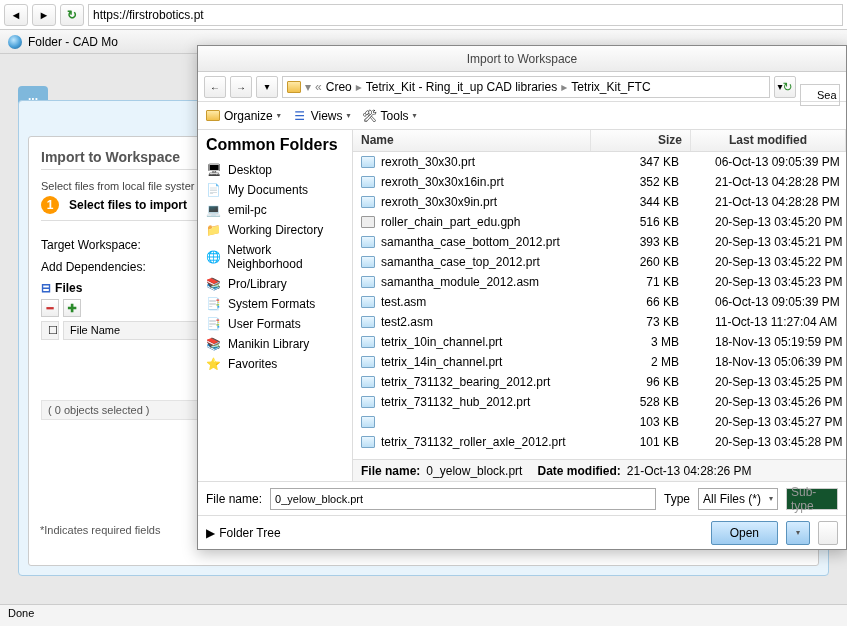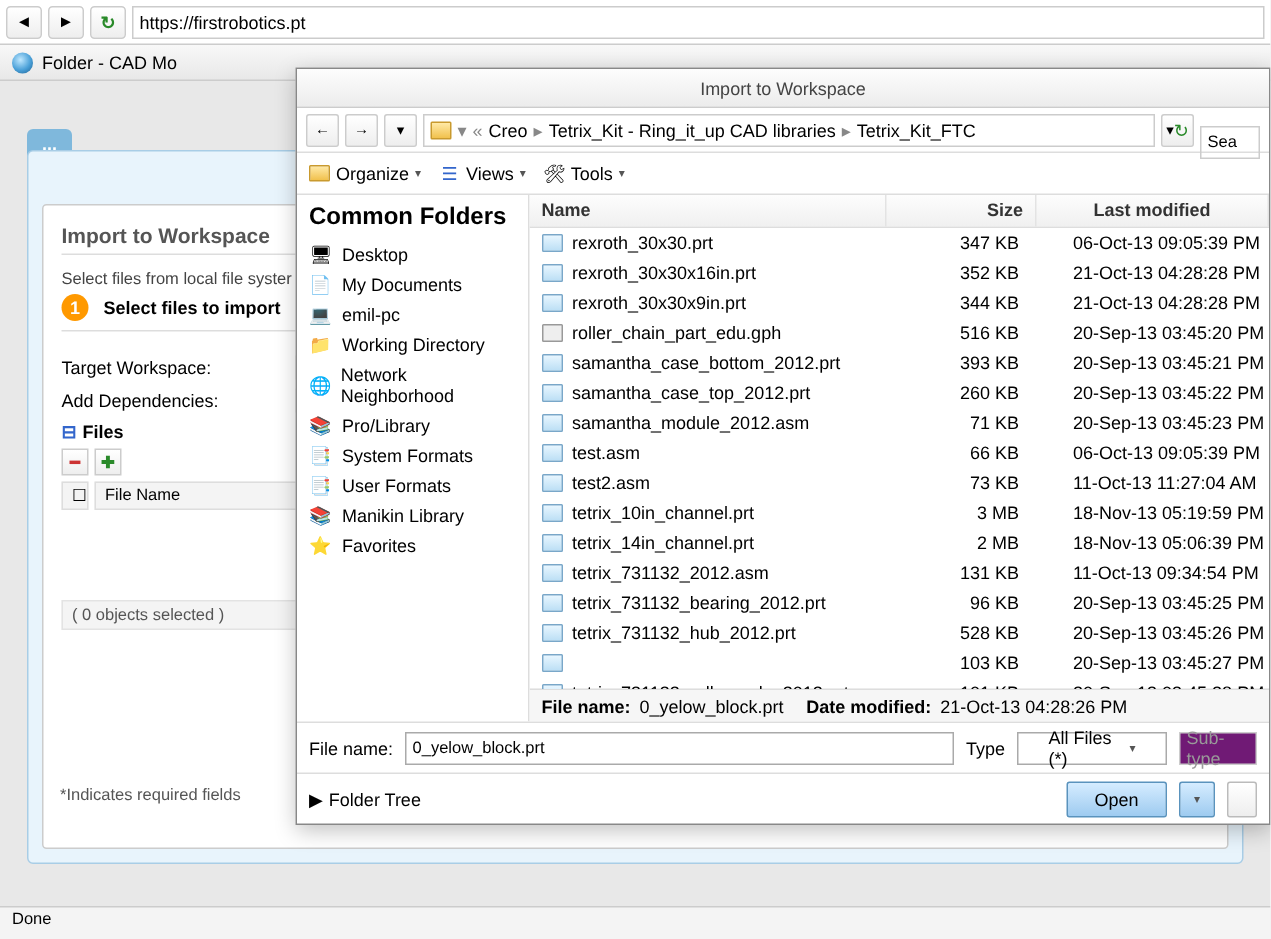--- a/index.html
+++ b/index.html
@@ -25,21 +25,21 @@
 .mini-grid-hd { font-size:11px; border:1px solid #ddd; padding:2px 6px; background:#f4f4f4; }
 .selcount { margin-top:60px; font-size:11px; color:#555; background:#f4f4f4; padding:3px 6px; border:1px solid #e3e3e3; }
 .req-note { position:absolute; left:40px; bottom:90px; font-size:11px; color:#555; }
 .dialog { position:absolute; left:197px; top:45px; width:650px; height:505px; background:#fff; border:1px solid #888; box-shadow:0 4px 14px rgba(0,0,0,.25); display:flex; flex-direction:column; }
 .dlg-title { height:26px; background:linear-gradient(#fdfdfd,#ececec); border-bottom:1px solid #ccc; display:flex; align-items:center; justify-content:center; color:#444; font-size:12px; }
 .dlg-nav { height:30px; border-bottom:1px solid #ddd; display:flex; align-items:center; padding:0 6px; gap:4px; }
 .dlg-nav .nbtn { width:22px; height:22px; border:1px solid #ccc; border-radius:2px; display:flex; align-items:center; justify-content:center; background:linear-gradient(#fff,#eee); font-size:10px; }
 .crumbs { flex:1; height:22px; border:1px solid #ccc; background:#fff; display:flex; align-items:center; padding:0 4px; gap:4px; font-size:11px; overflow:hidden; }
 .crumbs .fold { width:14px; height:12px; background:linear-gradient(#ffe9a6,#f1c14d); border:1px solid #c99a2e; border-radius:1px; flex-shrink:0; }
 .crumbs .sep { color:#888; }
-.searchbox { width:40px; height:22px; border:1px solid #ccc; padding:0 4px; font-size:11px; display:flex; align-items:center;margin-top:16px; }
+.searchbox { width:40px; height:22px; border:1px solid #ccc; padding:0 16px; font-size:11px; display:flex; align-items:center;margin-top:16px; }
 .dlg-tb { height:28px; border-bottom:1px solid #ddd; display:flex; align-items:center; gap:12px; padding:0 8px; }
 .tb-item { display:flex; align-items:center; gap:4px; font-size:11px; cursor:pointer; }
 .tb-item .ico { width:14px; height:14px; display:flex; align-items:center; justify-content:center; }
 .caret { font-size:8px; color:#555; }
 .dlg-body { flex:1; display:flex; overflow:hidden; }
 .sidebar { width:155px; border-right:1px solid #ddd; padding:4px 0; overflow:hidden; }
 .sb-hd { font-weight:bold; padding:2px 8px 6px; font-size:16px; }
 .sb-item { display:flex; align-items:center; gap:6px; padding:3px 8px; font-size:11px; cursor:pointer; }
 .sb-ico { width:16px; height:14px; display:flex; align-items:center; justify-content:center; }
 .filepane { flex:1; display:flex; flex-direction:column; overflow:hidden; }
@@ -53,22 +53,22 @@
 .frow .fc-name { flex:0 0 238px; display:flex; align-items:center; gap:6px; padding-left:8px; }
 .frow .fc-size { flex:0 0 100px; text-align:right; padding-right:12px; }
 .frow .fc-mod { flex:1; padding-left:24px; }
 .fico { width:14px; height:12px; border:1px solid #79a7c9; background:linear-gradient(#e8f6ff,#bcdff5); border-radius:1px; flex-shrink:0; }
 .fico.g { border-color:#999; background:#eee; }
 .statusbar { height:22px; border-top:1px solid #ddd; background:#f6f6f6; display:flex; align-items:center; padding:0 8px; font-size:11px; gap:6px; }
 .statusbar b { font-weight:bold; }
 .dlg-bot1 { height:34px; border-top:1px solid #ddd; display:flex; align-items:center; padding:0 8px; gap:8px; font-size:11px; }
 .dlg-bot1 input { height:22px; border:1px solid #aaa; padding:0 4px; font-size:11px; }
 .dlg-bot1 .fn { flex:1; }
-.type-sel { width:100px; height:22px; border:1px solid #aaa; background:#fff; display:flex; align-items:center; justify-content:space-between; padding:0 20px; }
-.subtype { width:52px; height:22px; border:1px solid #ccc; background:#701a75; color:#999; display:flex; align-items:center; padding:0 4px; }
+.type-sel { width:80px; height:22px; border:1px solid #aaa; background:#fff; display:flex; align-items:center; justify-content:space-between; padding:0 4px; }
+.subtype { width:52px; height:22px; border:1px solid #ccc; background:#14532d; color:#999; display:flex; align-items:center; padding:0 4px; }
 .dlg-bot2 { height:34px; border-top:1px solid #ddd; display:flex; align-items:center; padding:0 8px; gap:8px; font-size:11px; }
 .dlg-bot2 .ft { flex:1; display:flex; align-items:center; gap:4px; }
 .btn { height:24px; padding:0 18px; border:1px solid #5a93bd; background:linear-gradient(#d5ecff,#9ecbf0); border-radius:2px; font-size:12px; display:flex; align-items:center; cursor:pointer; }
 .btn.sec { width:24px; padding:0; justify-content:center; }
 .btn.cancel { background:linear-gradient(#fff,#eee); border-color:#bbb; width:20px; padding:0; overflow:hidden; }
 .win-status { position:absolute; left:0; bottom:0; right:0; height:22px; background:#f4f4f4; border-top:1px solid #ccc; padding:2px 8px; font-size:11px; }
 .fold-ico { width:14px; height:11px; background:linear-gradient(#ffe9a6,#f1c14d); border:1px solid #c99a2e; border-radius:1px; display:inline-block; }
 </style>
 </head>
 <body>
@@ -299,28 +299,20 @@
             <div class="fc-name">
               <span class="fico"></span>
               <span>tetrix_14in_channel.prt</span>
             </div>
             <div class="fc-size">2 MB</div>
             <div class="fc-mod">18-Nov-13 05:06:39 PM</div>
           </div>
           <div class="frow">
             <div class="fc-name">
               <span class="fico"></span>
-              <span>tetrix_731132_2012.asm</span>
-            </div>
-            <div class="fc-size">131 KB</div>
-            <div class="fc-mod">11-Oct-13 09:34:54 PM</div>
-          </div>
-          <div class="frow">
-            <div class="fc-name">
-              <span class="fico"></span>
               <span>tetrix_731132_bearing_2012.prt</span>
             </div>
             <div class="fc-size">96 KB</div>
             <div class="fc-mod">20-Sep-13 03:45:25 PM</div>
           </div>
           <div class="frow">
             <div class="fc-name">
               <span class="fico"></span>
               <span>tetrix_731132_hub_2012.prt</span>
             </div>

